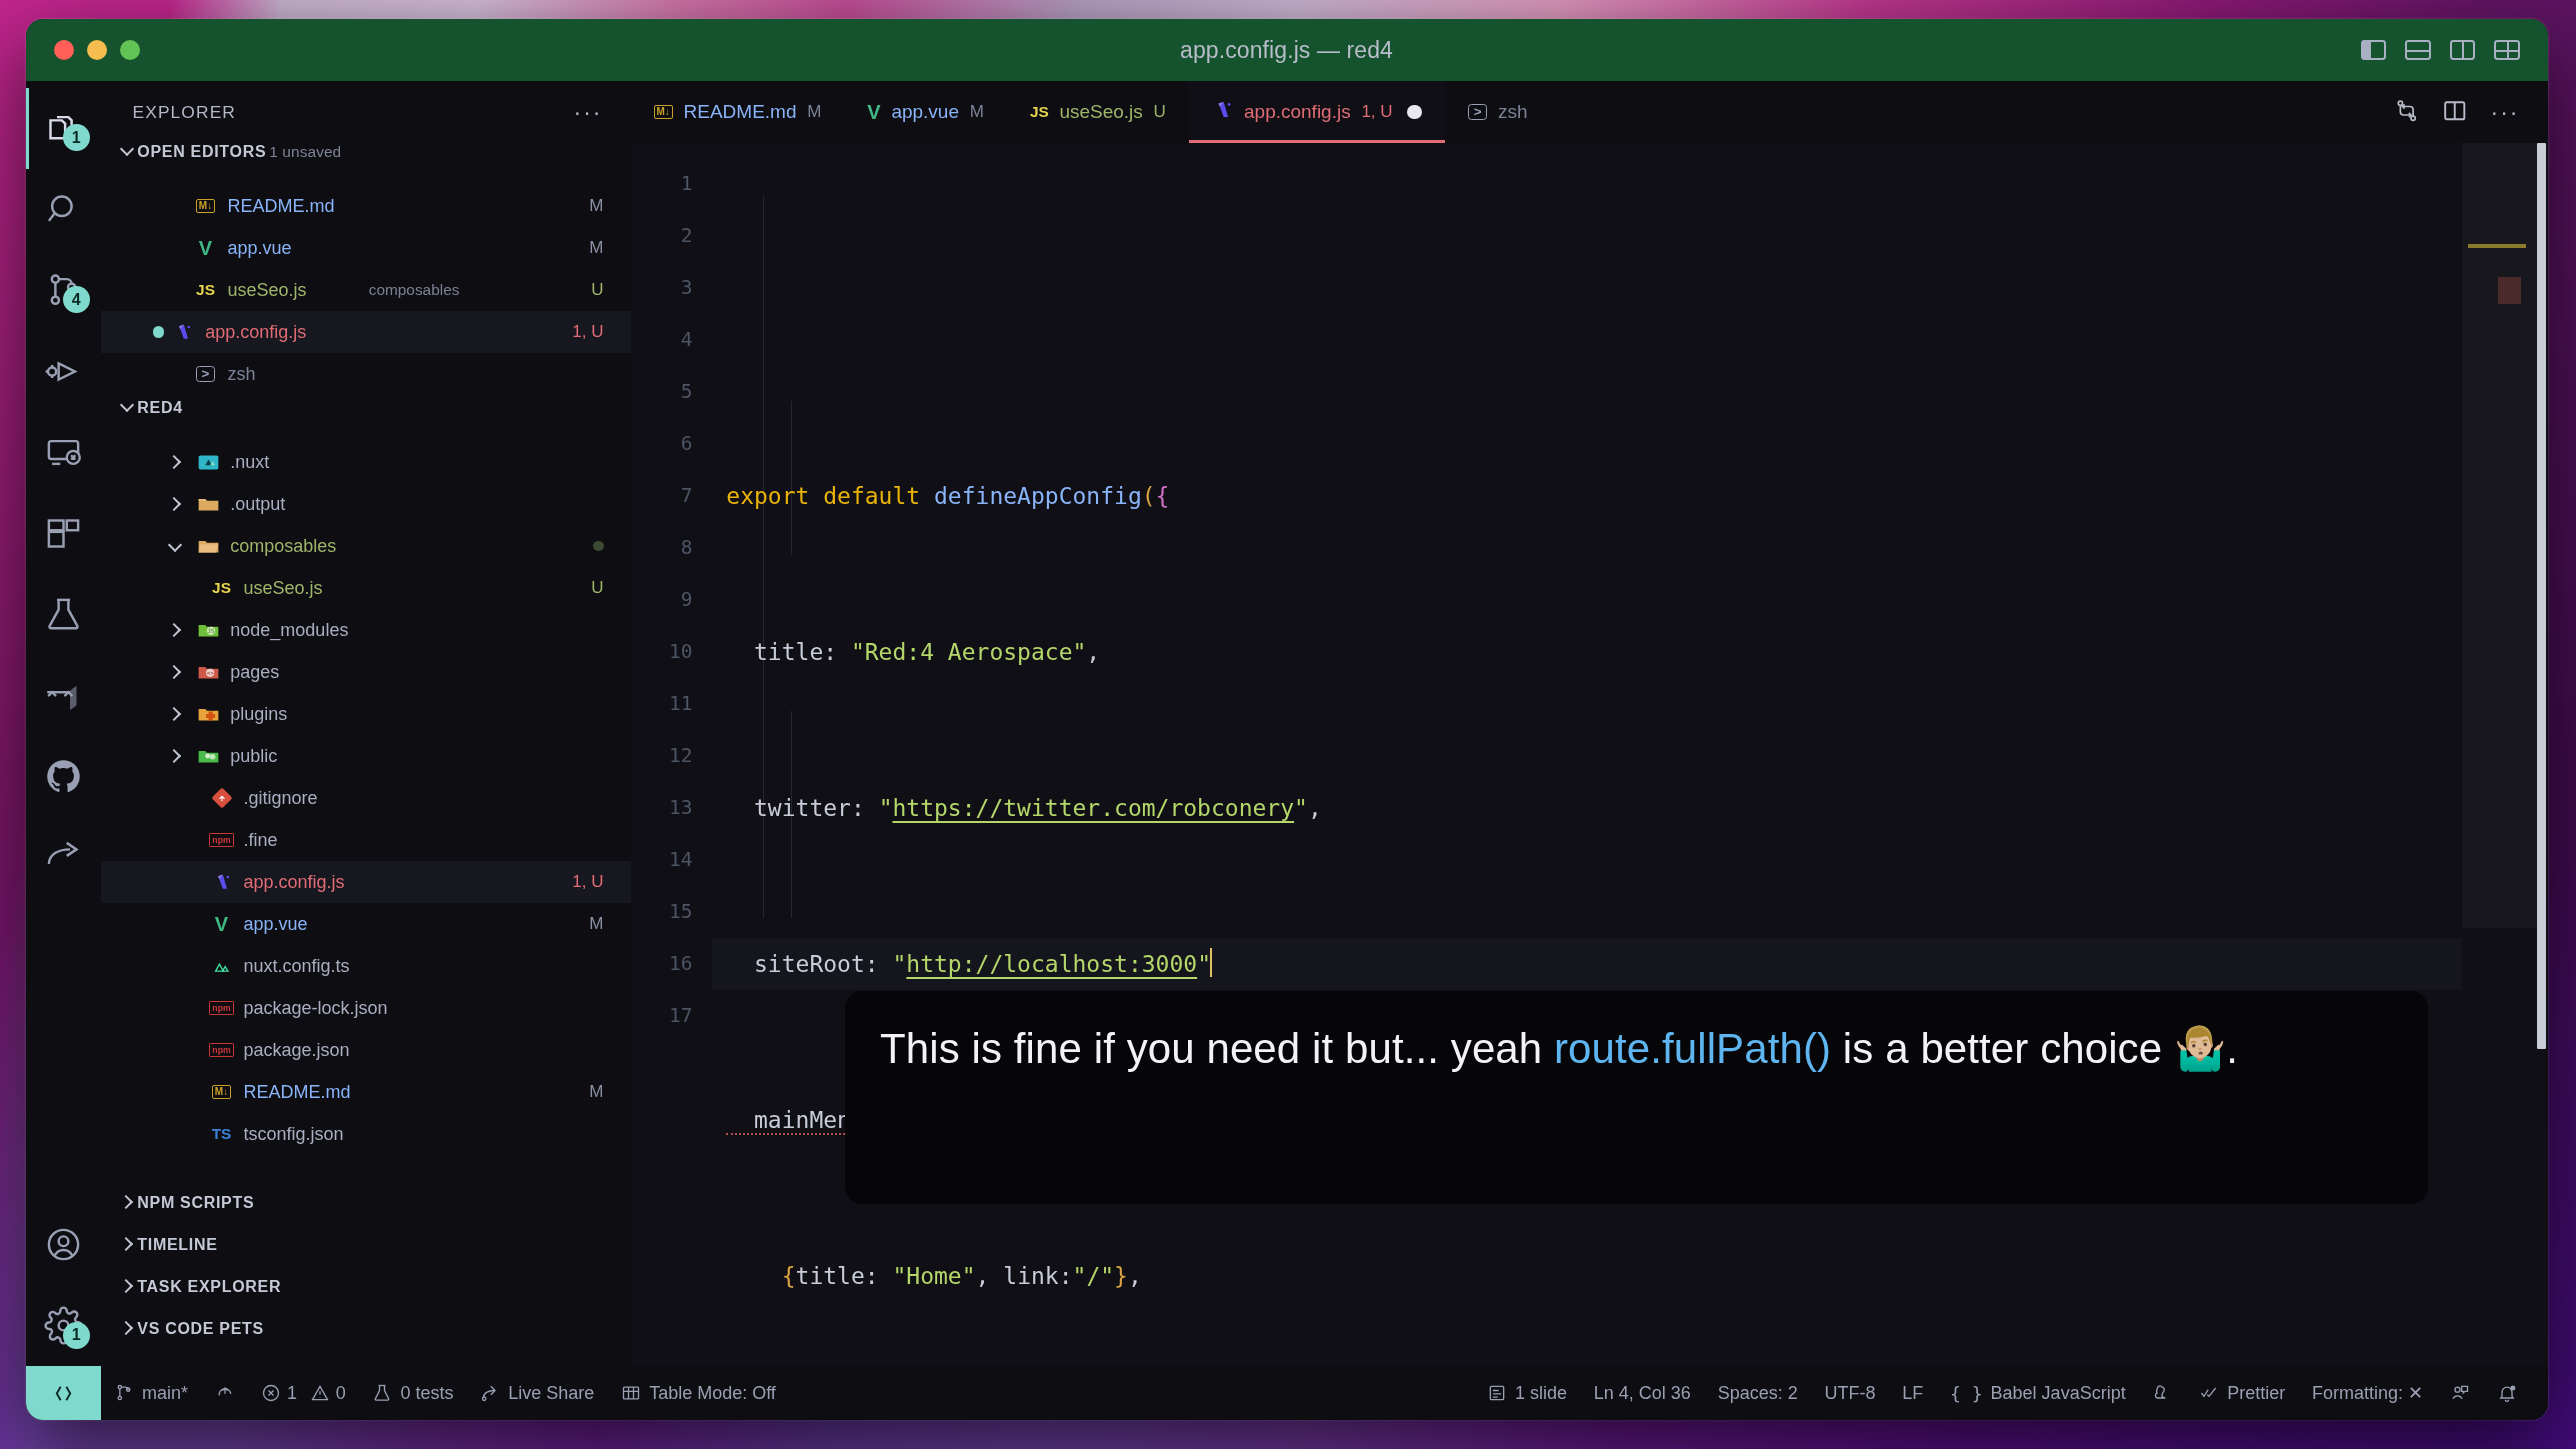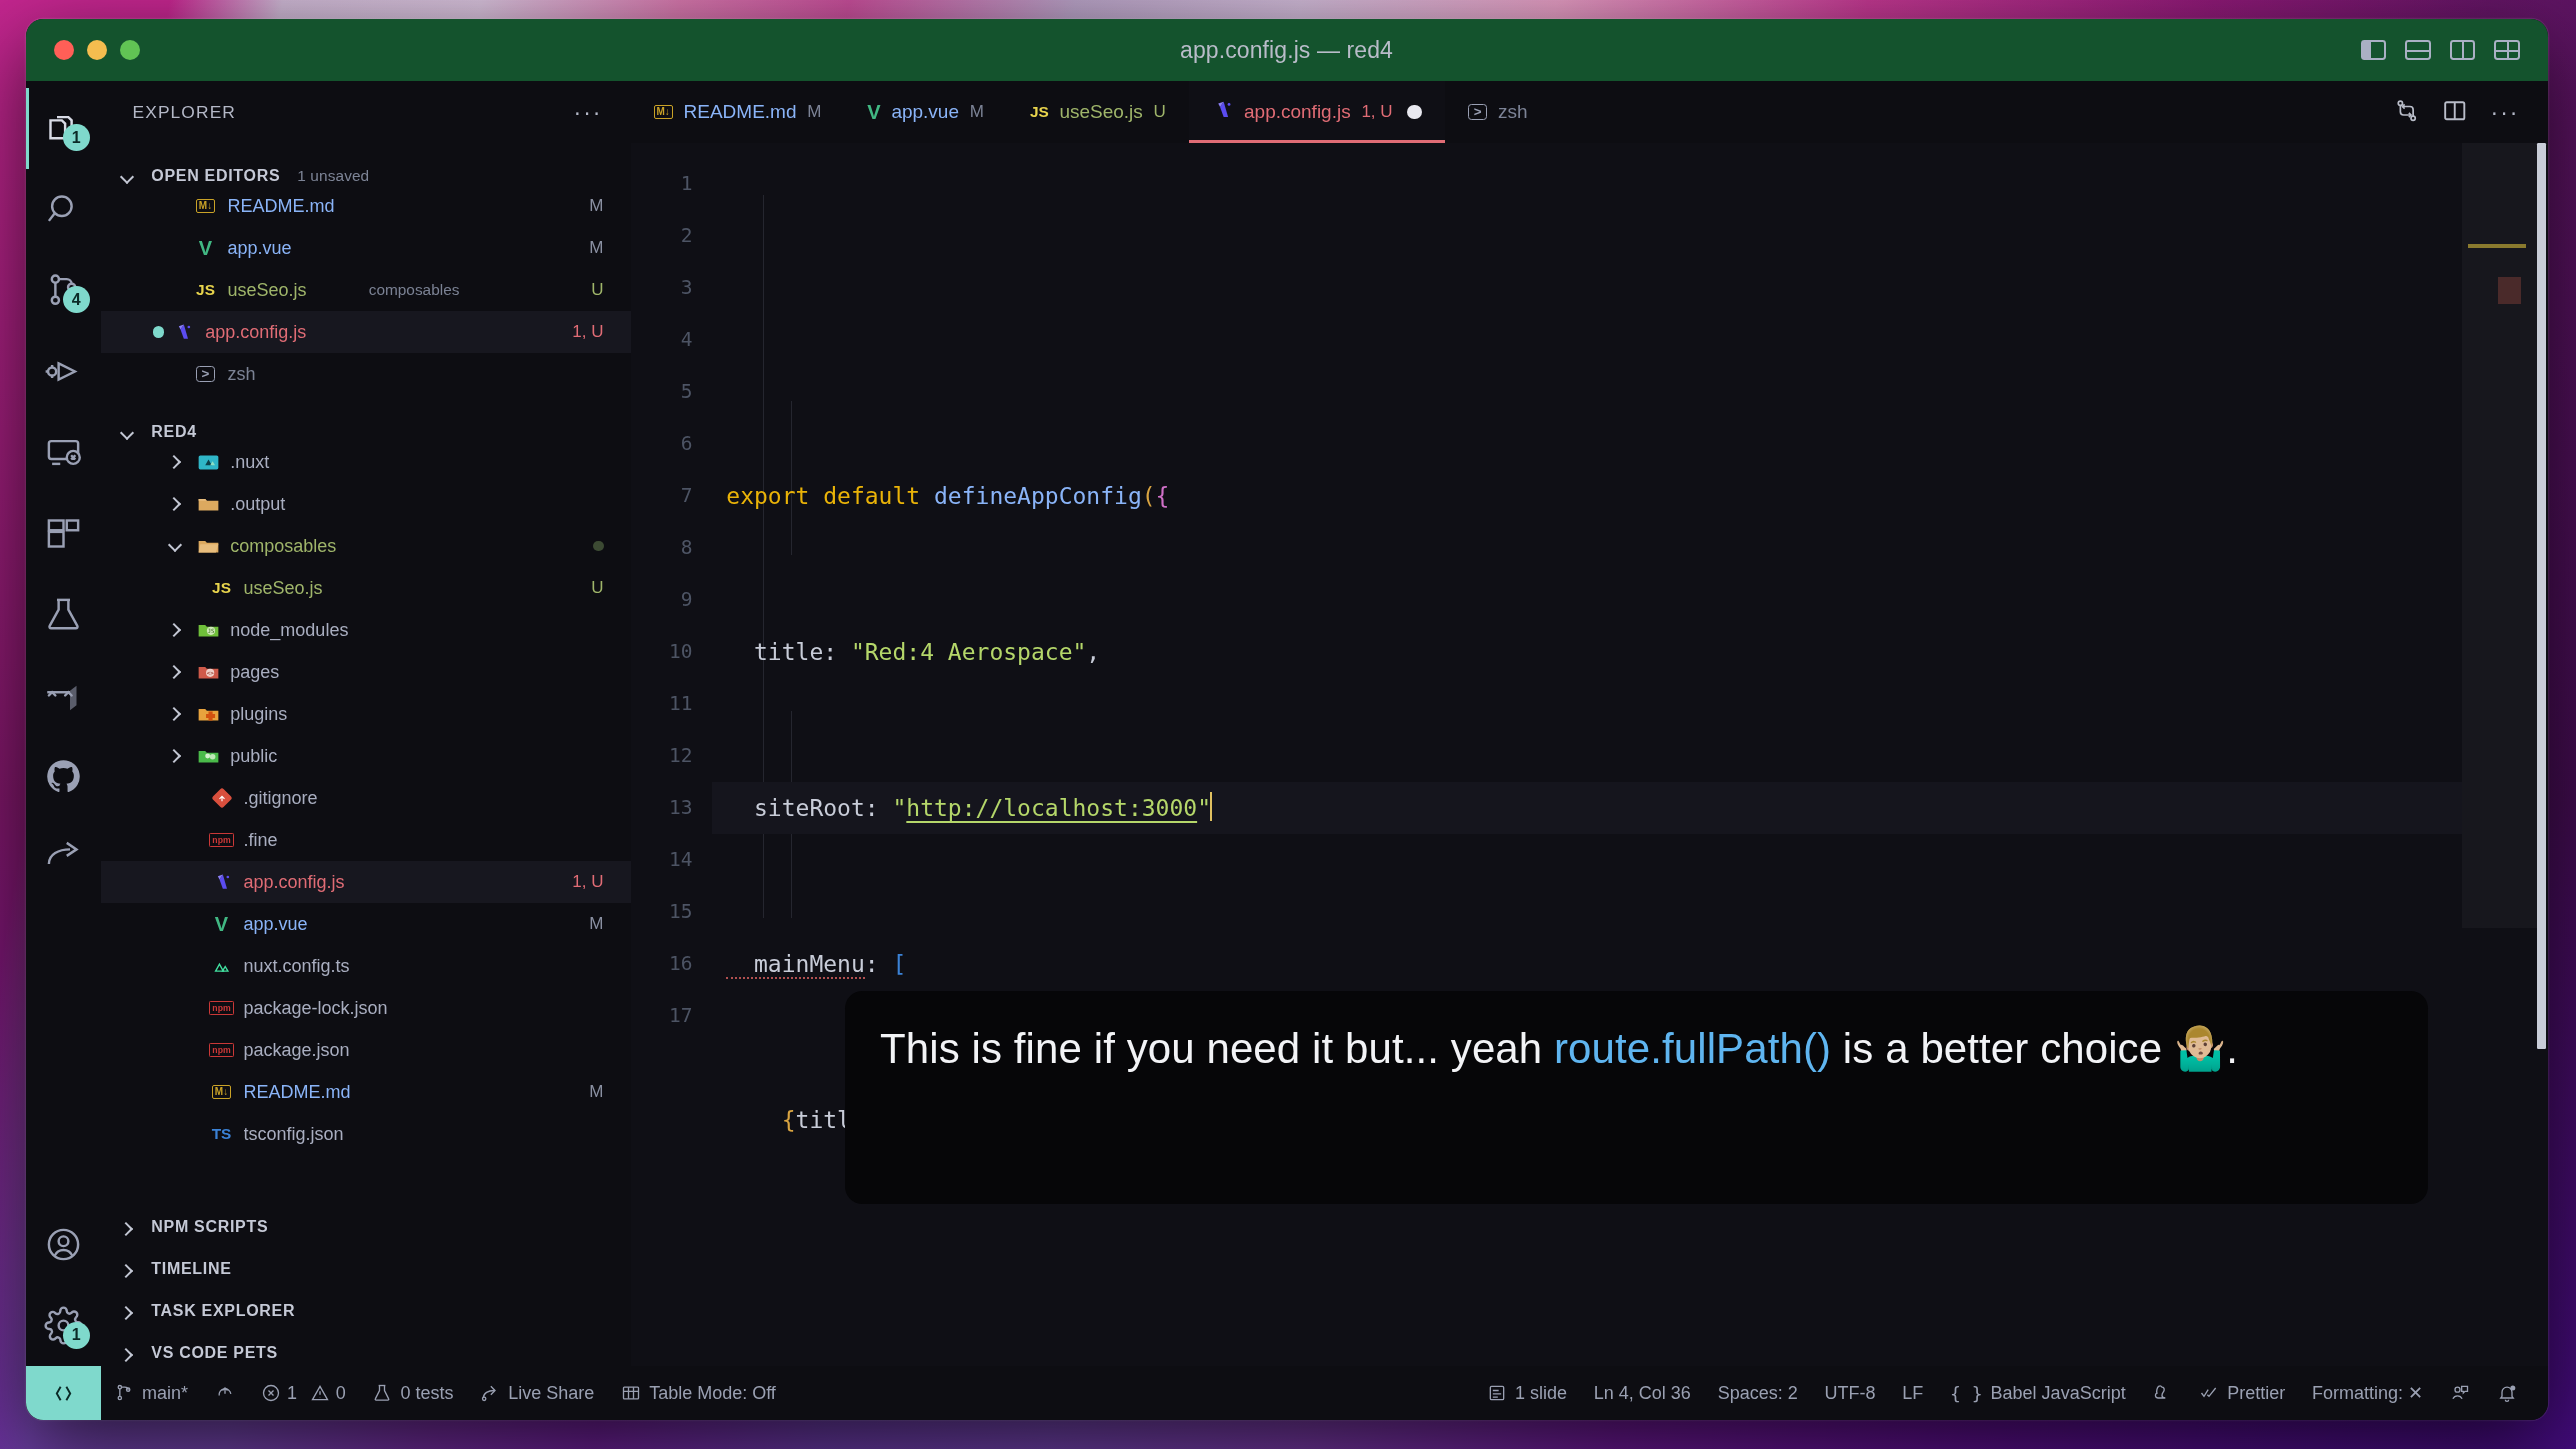--- a/index.html
+++ b/index.html
@@ -107,21 +107,21 @@
     min-height: 0;
   }
   .sb-head {
     height: 62px; display: flex; align-items: center;
     padding: 0 28px 0 32px; color: #b4b8c7; font-size: 17.4px;
     letter-spacing: 1.1px; justify-content: space-between;
   }
   .dots { color: #b4b8c7; font-size: 23px; letter-spacing: 2px; line-height: 1; }
 
   .section-head {
-    display: flex; align-items: flex-end; gap: 17px;
+    display: flex; align-items: flex-start; gap: 3px;
     height: 42px; padding-left: 19px;
     color: #c5c9d6; font-size: 16px; font-weight: bold; letter-spacing: 0.7px;
   }
   .chev { width: 14.8px; height: 14.8px; flex: 0 0 14.8px; position: relative; }
   .chev::before {
     content:""; position:absolute; left: 2.7px; top: 1.3px;
     width: 8px; height: 8px;
     border-right: 2px solid #c3c7d4; border-bottom: 2px solid #c3c7d4;
     transform: rotate(45deg);
   }
@@ -665,20 +665,21 @@
           <div>17</div>
         </div>
 
         <div class="code">
           <div class="indent-guide" style="left:51px; top:52px; height:723px;"></div>
           <div class="indent-guide" style="left:79px; top:258px; height:154px;"></div>
           <div class="indent-guide" style="left:79px; top:568px; height:207px;"></div>
 
           <div class="ln"><span class="kw">export default </span><span class="fn">defineAppConfig</span><span class="br-y">(</span><span class="br-p">{</span></div>
           <div class="ln"><span class="prop">  title: </span><span class="str">"Red:4 Aerospace"</span><span class="punc">,</span></div>
+          <div class="ln"><span class="prop">  twitter: </span><span class="str">"</span><span class="link">https://twitter.com/robconery</span><span class="str">"</span><span class="punc">,</span></div>
           <div class="ln cur"><span class="prop">  siteRoot: </span><span class="str">"</span><span class="link">http://localhost:3000</span><span class="str">"</span><span class="caret"></span></div>
           <div class="ln"><span class="prop squig">  mainMenu</span><span class="prop">: </span><span class="br-b">[</span></div>
           <div class="ln"><span class="punc">    </span><span class="br-y">{</span><span class="prop">title: </span><span class="str">"Home"</span><span class="punc">, </span><span class="prop">link:</span><span class="str">"/"</span><span class="br-y">}</span><span class="punc">,</span></div>
           
           
           
           
           
           
           

